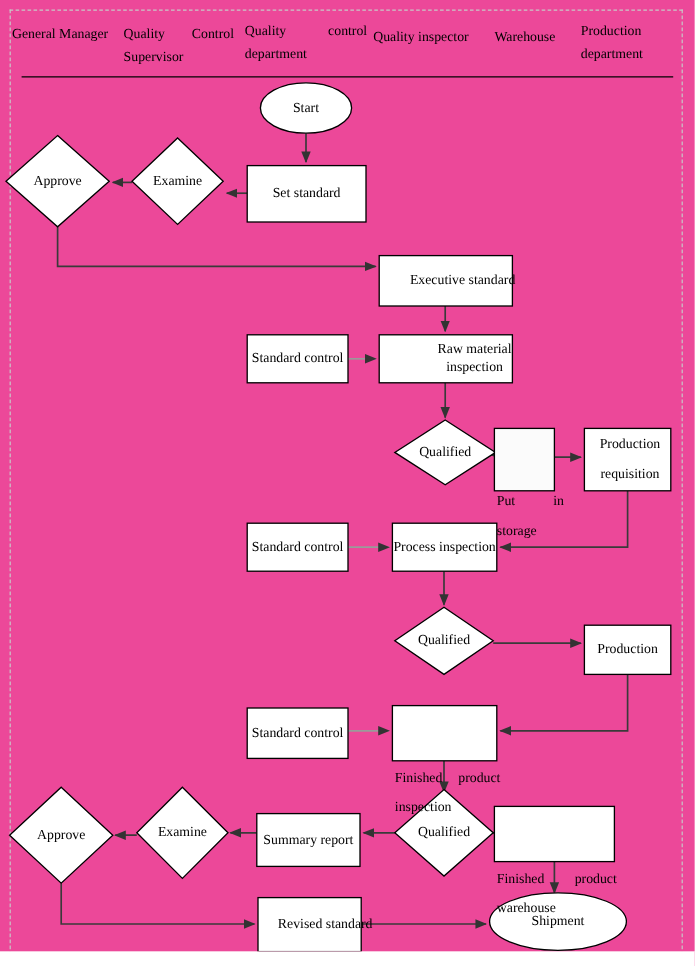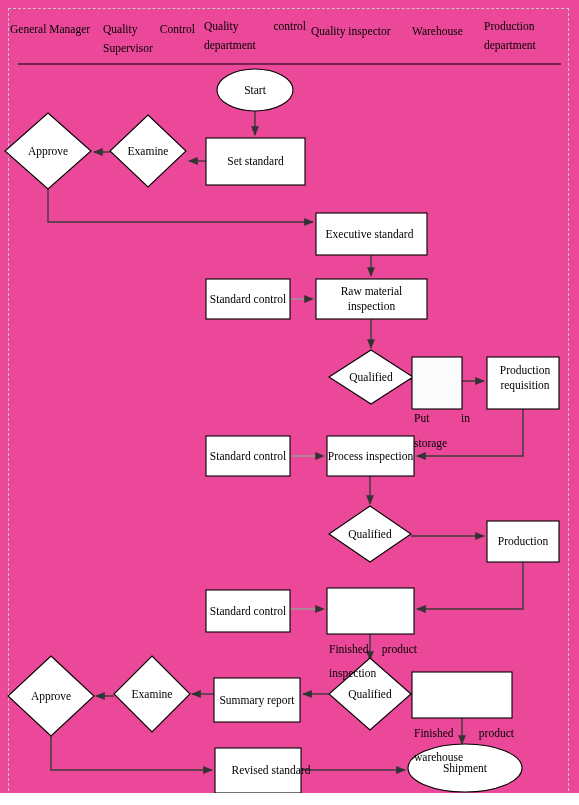--- a/index.html
+++ b/index.html
@@ -124,36 +124,36 @@
       <rect x="412" y="672" width="100" height="46"></rect>
       <rect x="215" y="748" width="86" height="45"></rect>
       <ellipse cx="465" cy="768" rx="57" ry="24"></ellipse>
     </g>
   </svg>
 
   <div class="nodeLabel" style="left:206px;top:138px;width:99px;height:47px;">Set standard</div>
   <div class="nodeLabel" style="left:217px;top:69px;width:76px;height:42px;">Start</div>
   <div class="nodeLabel" style="left:110px;top:131px;width:76px;height:40px;">Examine</div>
   <div class="nodeLabel" style="left:5px;top:131px;width:86px;height:40px;">Approve</div>
-  <div class="nodeLabel" style="left:304px;top:213px;width:111px;height:42px;padding-left:10px;">Executive standard</div>
+  <div class="nodeLabel" style="left:320px;top:213px;width:111px;height:42px;padding-left:10px;">Executive standard</div>
   <div class="nodeLabel" style="left:206px;top:279px;width:84px;height:40px;">Standard control</div>
-  <div class="nodeLabel" style="left:316px;top:279px;width:111px;height:40px;">Raw material inspection</div>
+  <div class="nodeLabel" style="left:316px;top:279px;width:111px;height:40px;padding-left:24px;">Raw material inspection</div>
   <div class="nodeLabel" style="left:329px;top:364px;width:84px;height:26px;">Qualified</div>
 
   <div class="nodeLabel ov" style="left:414px;top:363px;width:56px;">
     <span class="r1">
       <span>Put</span>
       <span>in</span>
     </span>
     <span class="r2" style="margin-top:10px;">storage</span>
   </div>
 
   <div class="nodeLabel ov" style="left:489px;top:363px;width:72px;text-align:center;">
     <span class="r2" style="text-align:center;">Production</span>
-    <span class="r2" style="margin-top:0;">requisition</span>
+    <span class="r2" style="margin-top:10px;">requisition</span>
   </div>
 
   <div class="nodeLabel" style="left:206px;top:436px;width:84px;height:40px;">Standard control</div>
   <div class="nodeLabel" style="left:327px;top:436px;width:87px;height:40px;">Process inspection</div>
   <div class="nodeLabel" style="left:329px;top:521px;width:82px;height:26px;">Qualified</div>
   <div class="nodeLabel" style="left:487px;top:521px;width:72px;height:41px;">Production</div>
   <div class="nodeLabel" style="left:206px;top:590px;width:84px;height:42px;">Standard control</div>
 
   <div class="nodeLabel ov" style="left:329px;top:594px;width:88px;">
     <span class="r1">

